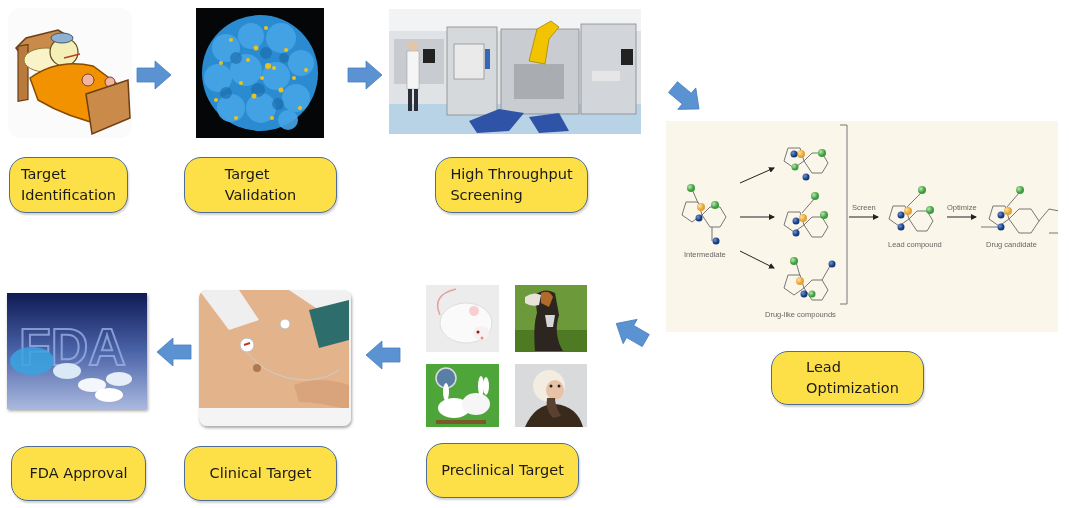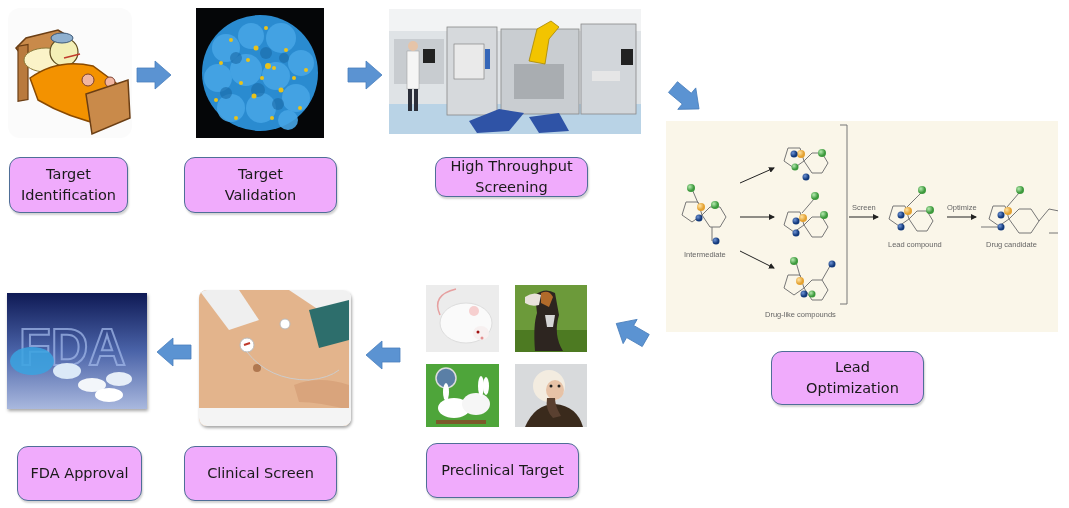--- a/index.html
+++ b/index.html
@@ -1,21 +1,21 @@
 <!DOCTYPE html>
 <html><head>
 <meta charset="utf-8">
 <style>
   html, body { margin: 0; padding: 0; background: #ffffff; }
   body { width: 1069px; height: 508px; position: relative; overflow: hidden;
          font-family: "Liberation Sans", sans-serif; }
   .stage-box {
     position: absolute; box-sizing: border-box;
-    background: #f0abfc; border: 1.5px solid #4f6e97; border-radius: 11px;
-    display: flex; align-items: center; justify-content: center; text-align: center;
+    background: #fde047; border: 1.5px solid #4f6e97; border-radius: 17px;
+    display: flex; align-items: center; justify-content: center; 
     font-family: "DejaVu Sans", sans-serif; font-size: 14.5px; line-height: 21px; color: #1a1a1a;
     white-space: pre-line;
     box-shadow: 1px 2px 2px rgba(0,0,0,0.18);
   }
   .pic { position: absolute; overflow: hidden; }
   .pic svg { display: block; width: 100%; height: 100%; }
   .arrow { position: absolute; }
   .arrow svg { display: block; width: 100%; height: 100%; overflow: visible; }
   .lo-panel { position: absolute; left: 666px; top: 121px; width: 392px; height: 211px; background: #faf6e9; }
   .lo-panel svg { display: block; width: 100%; height: 100%; }
@@ -338,19 +338,19 @@
 <div class="arrow" style="left:157px;top:338px;width:34px;height:28px;transform:scaleX(-1);">
   <svg viewBox="0 0 34 28">
       <path d="M0 7 L18 7 L18 0 L34 14 L18 28 L18 21 L0 21 Z" fill="#5b93d2" stroke="#4a7fbc" stroke-width="0.8"></path>
     </svg>
 </div>
 
 <div class="stage-box" style="left:9px;top:157px;width:119px;height:56px;">Target
 Identification</div>
 <div class="stage-box" style="left:184px;top:157px;width:153px;height:56px;">Target
 Validation</div>
-<div class="stage-box" style="left:435px;top:157px;width:153px;height:40px;">High Throughput
+<div class="stage-box" style="left:435px;top:157px;width:153px;height:56px;">High Throughput
 Screening</div>
 <div class="stage-box" style="left:771px;top:351px;width:153px;height:54px;padding-left:10px;">Lead
 Optimization</div>
 <div class="stage-box" style="left:426px;top:443px;width:153px;height:55px;">Preclinical Target</div>
-<div class="stage-box" style="left:184px;top:446px;width:153px;height:55px;">Clinical Screen</div>
-<div class="stage-box" style="left:17px;top:446px;width:125px;height:55px;">FDA Approval</div>
+<div class="stage-box" style="left:184px;top:446px;width:153px;height:55px;">Clinical Target</div>
+<div class="stage-box" style="left:11px;top:446px;width:135px;height:55px;">FDA Approval</div>
 
 </body></html>

